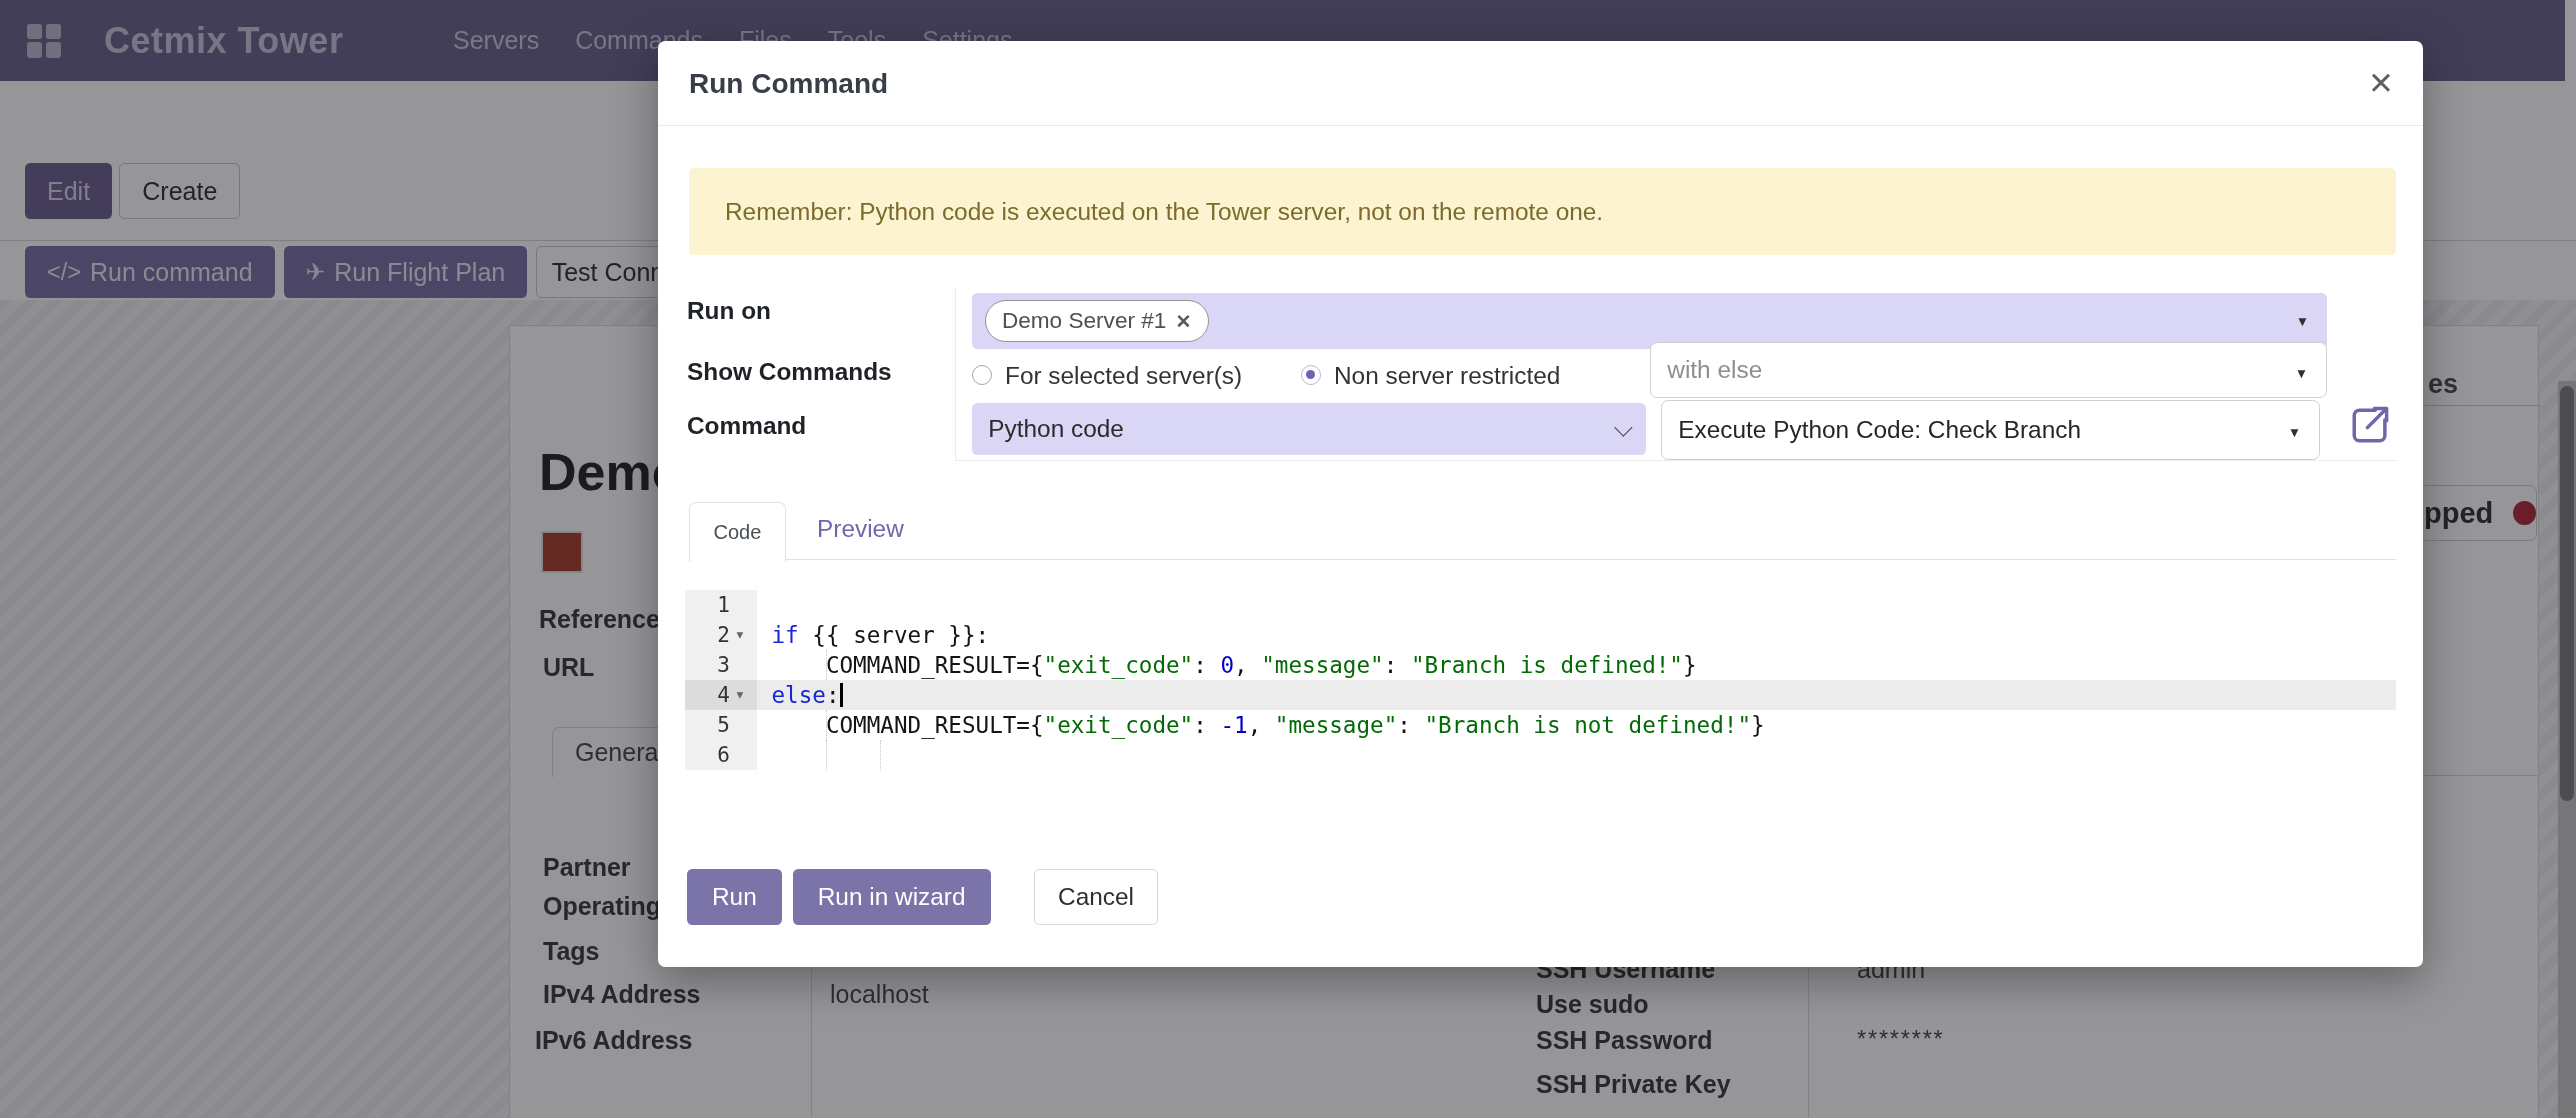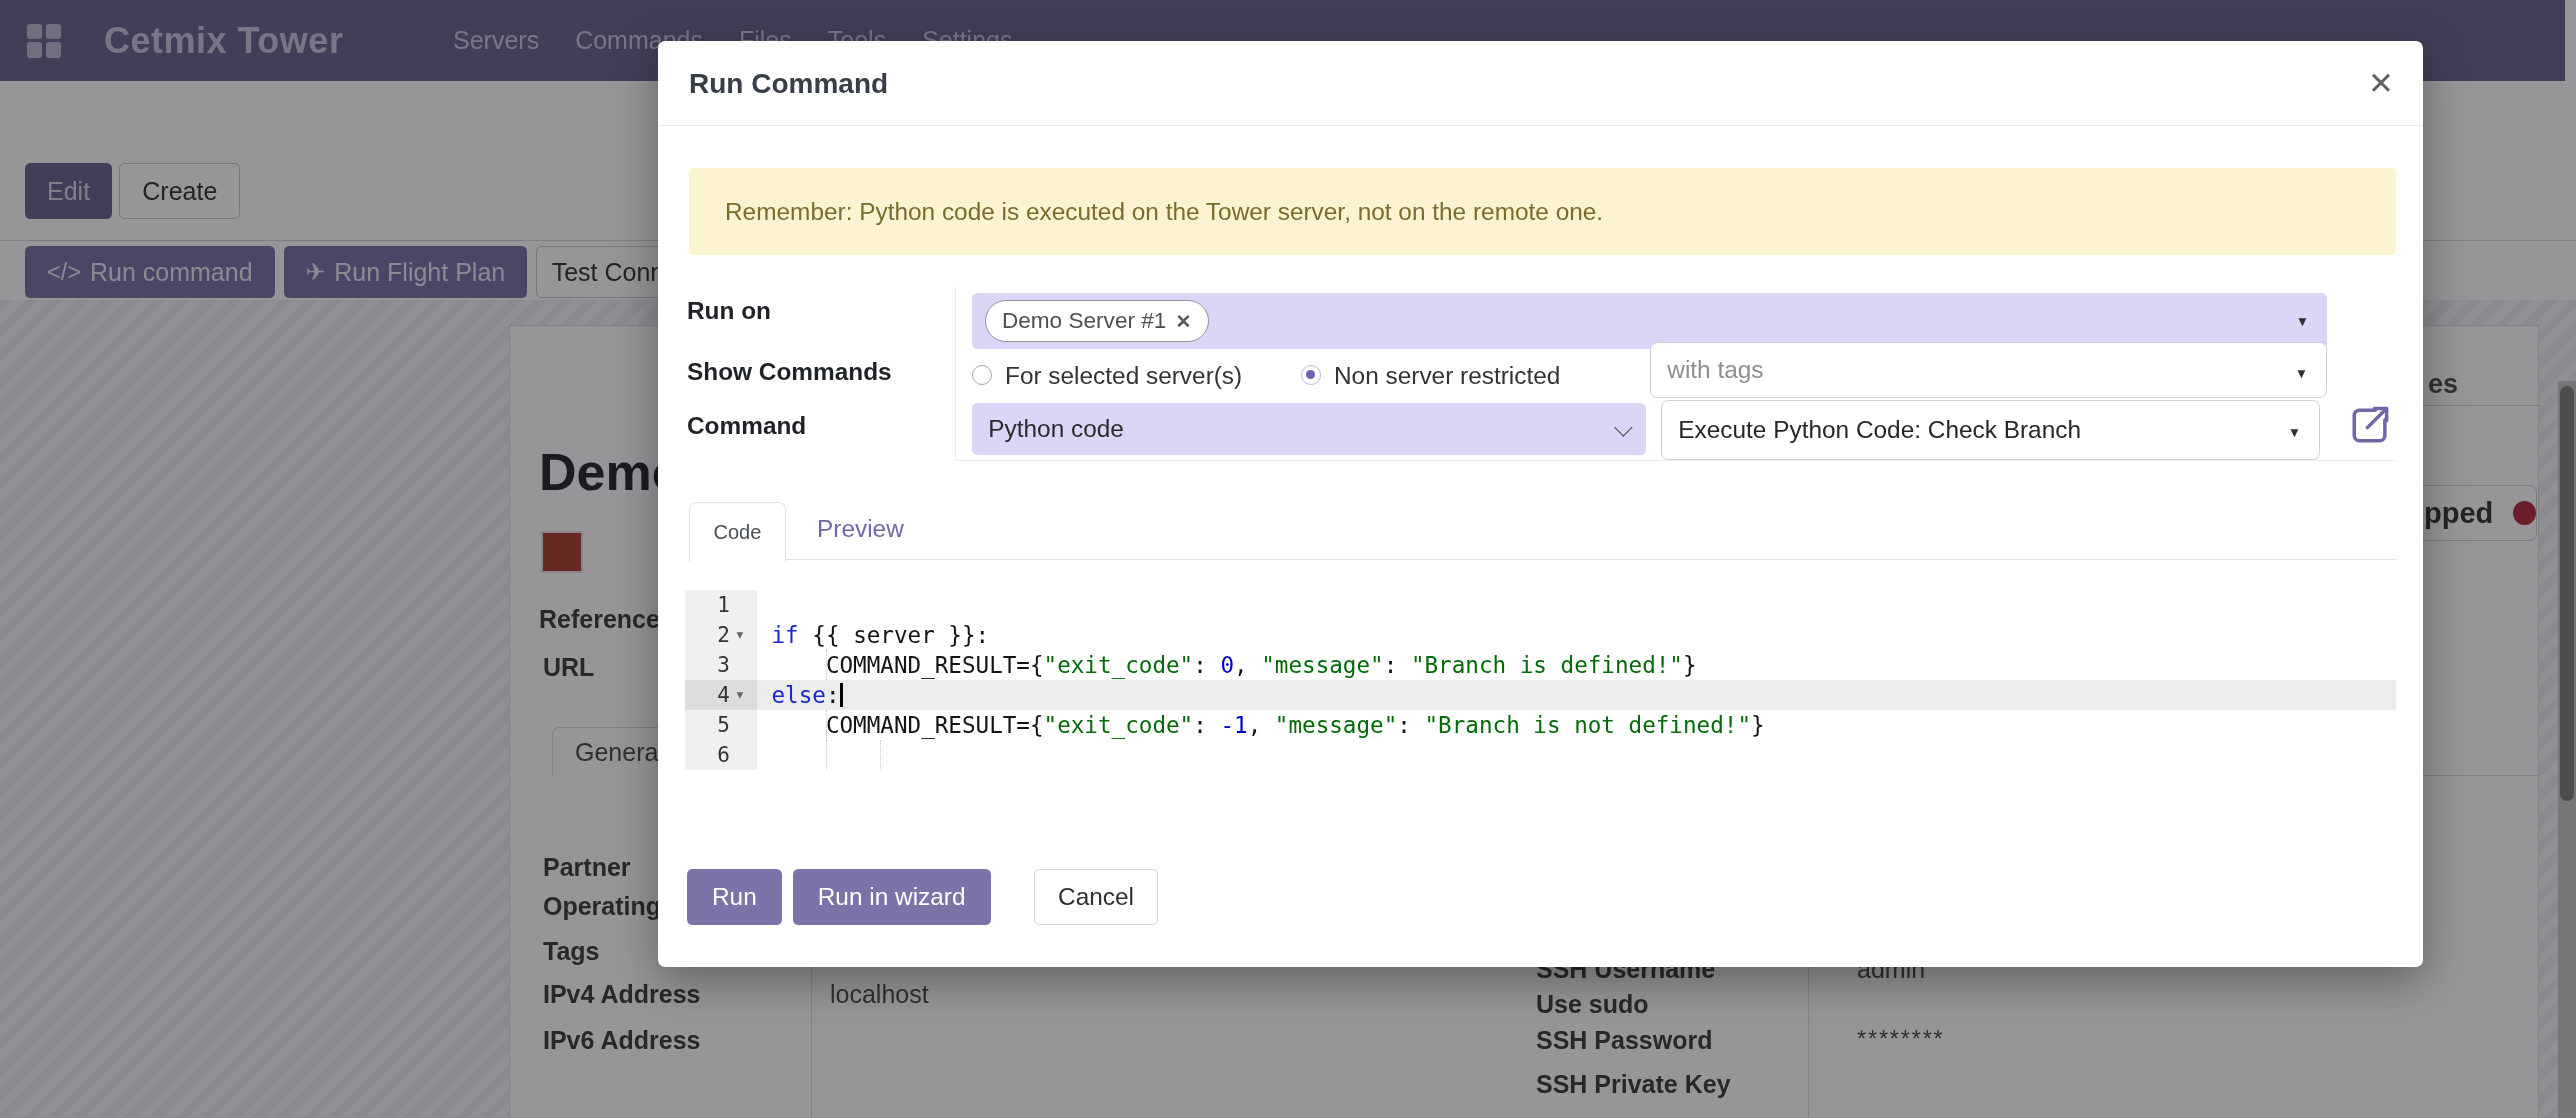--- a/index.html
+++ b/index.html
@@ -152,21 +152,21 @@
         <div class="fld-label" style="left:29px;top:279px;">Reference</div>
         <div class="fld-label" style="left:33px;top:327px;">URL</div>
         <div class="g-tab">General</div>
         <div class="g-underline"></div>
         <div id="detail-rows">
             <div class="fld-label" style="left: 33px; top: 527px;">Partner</div>
             <div class="fld-label" style="left: 33px; top: 566px;">Operating</div>
             <div class="fld-label" style="left: 33px; top: 611px;">Tags</div>
             <div class="fld-label" style="left: 33px; top: 654px;">IPv4 Address</div>
             <div class="fld-value" style="left: 320px; top: 654px;">localhost</div>
-            <div class="fld-label" style="left: 33px; top: 700px;">IPv6 Address</div>
+            <div class="fld-label" style="left: 25px; top: 700px;">IPv6 Address</div>
           </div>
         <div id="ssh-rows">
             <div class="fld-label" style="left: 1026px; top: 629px;">SSH Username</div>
             <div class="fld-value" style="left: 1347px; top: 629px;">admin</div>
             <div class="fld-label" style="left: 1026px; top: 664px;">Use sudo</div>
             <div class="fld-label" style="left: 1026px; top: 700px;">SSH Password</div>
             <div class="fld-value pwd-stars" style="left: 1347px; top: 700px;">********</div>
             <div class="fld-label" style="left: 1026px; top: 744px;">SSH Private Key</div>
           </div>
         <div class="lv-div"></div>
@@ -205,21 +205,21 @@
         <span class="tag-x">✕</span>
       </span>
       <span class="caret">▼</span>
     </div>
 
     <div class="radio" style="left:314px;top:324px;"></div>
     <div class="radio-label" style="left:347px;top:321px;">For selected server(s)</div>
     <div class="radio selected" style="left:643px;top:324px;"></div>
     <div class="radio-label" style="left:676px;top:321px;">Non server restricted</div>
     <div class="with-tags">
-      <span>with tags</span>
+      <span>with else</span>
       <span class="caret">▼</span>
     </div>
 
     <div class="cmd-type">
       <span>Python code</span>
       <span class="sel-chev"></span>
     </div>
     <div class="cmd-picker">
       <span>Execute Python Code: Check Branch</span>
       <span class="caret">▼</span>

